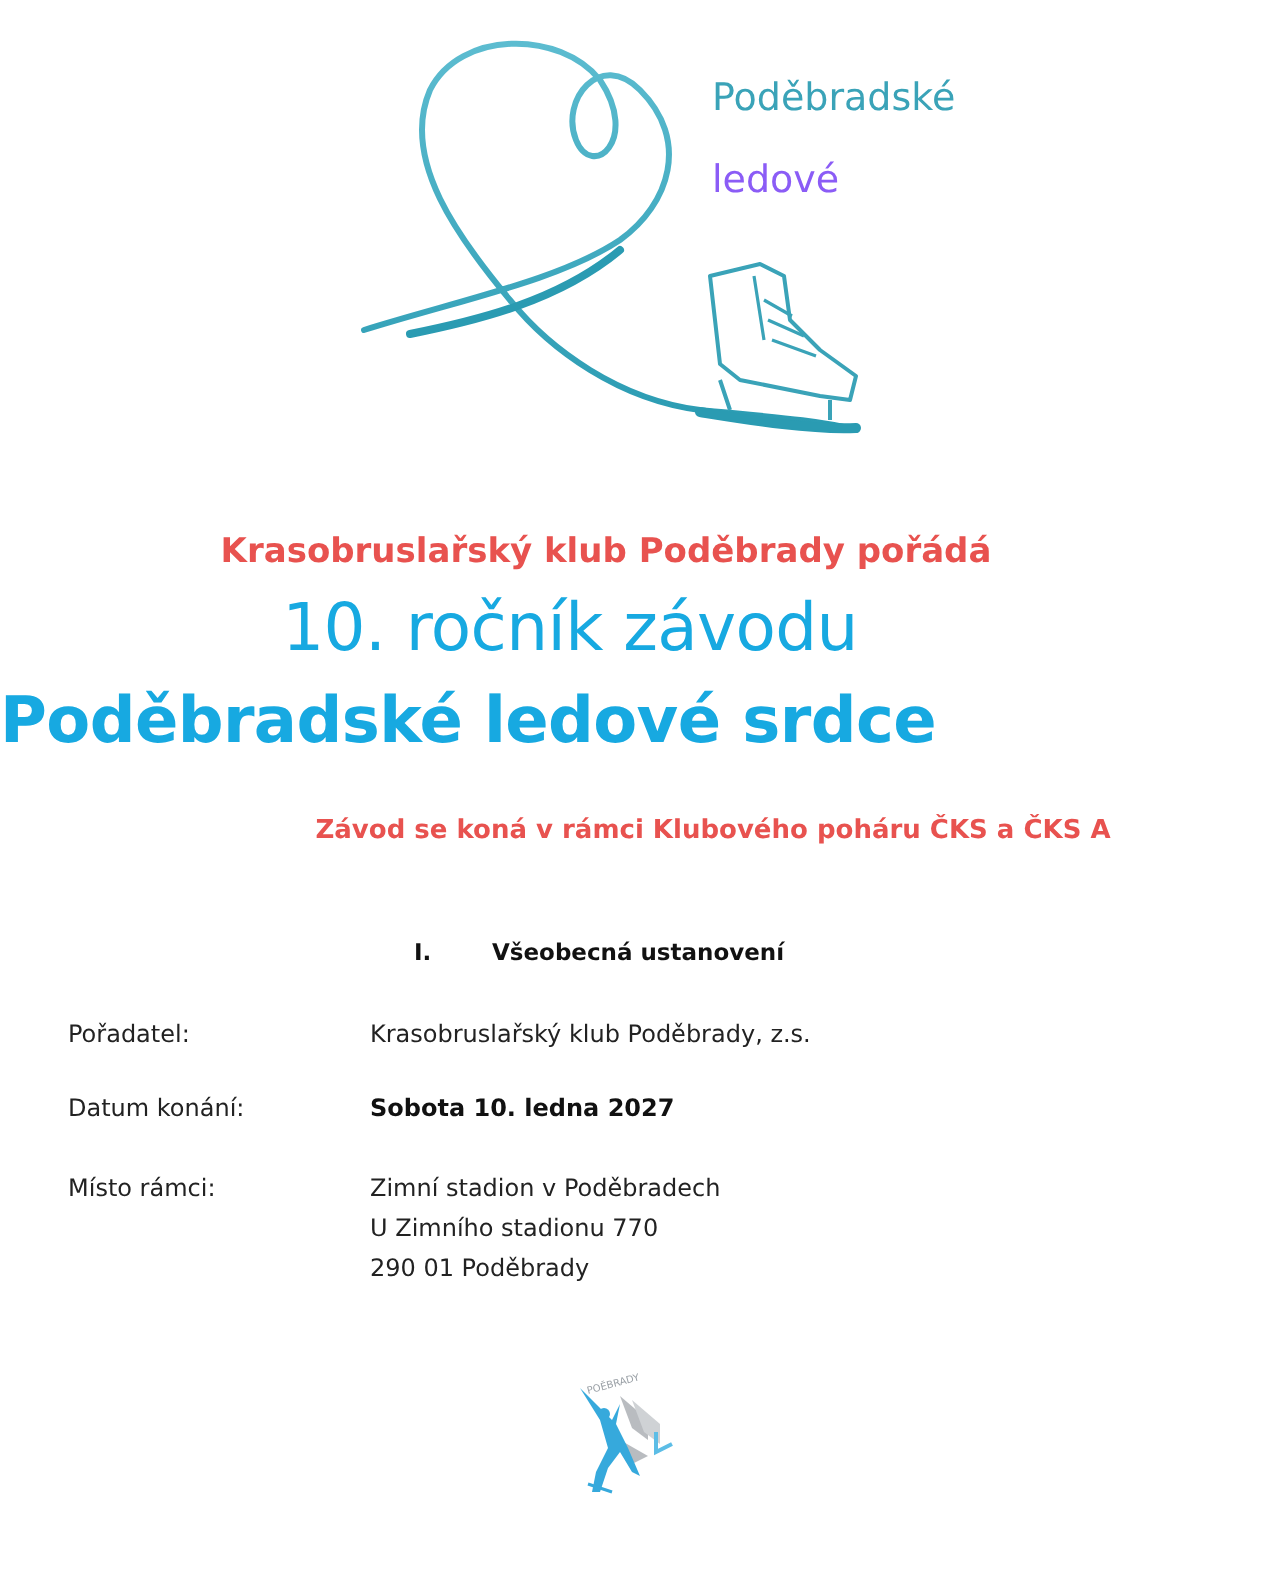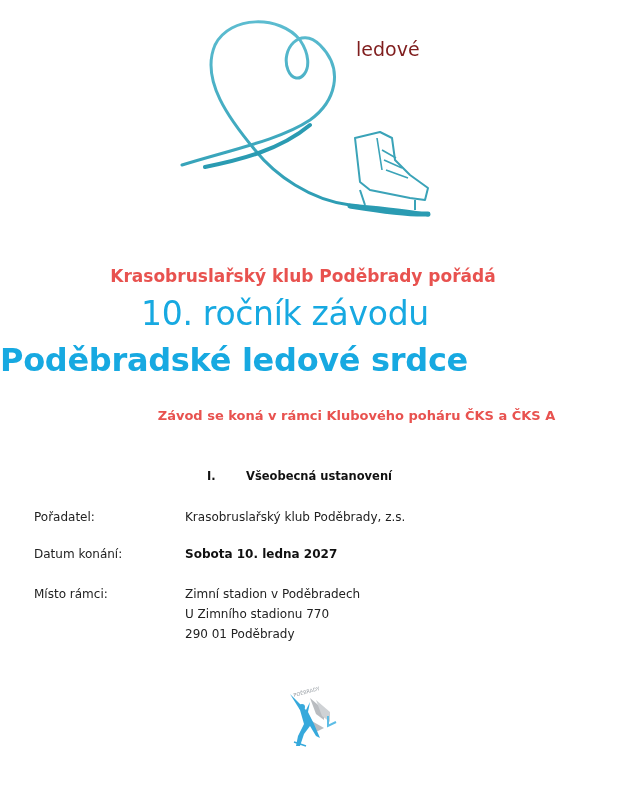--- a/index.html
+++ b/index.html
@@ -1,21 +1,21 @@
 <!DOCTYPE html>
 <html><head>
 <meta charset="utf-8">
 <style>
   html, body { margin:0; padding:0; background:#ffffff; }
   body { width:631px; height:791px; position:relative; overflow:hidden; font-family:"DejaVu Sans", sans-serif; }
   .logo { position:absolute; left:170px; top:10px; width:320px; height:220px; }
   .logo svg { position:absolute; left:0; top:0; }
   .logo-text { position:absolute; left:186px; top:25px; font-family:"DejaVu Sans", sans-serif; font-size:19px; line-height:28px; }
   .logo-text .l1 { color:#3aa3b8; display:block; }
-  .logo-text .l2, .logo-text .l3 { color:#7f1d1d; display:block; }
+  .logo-text .l2, .logo-text .l3 { color:#8b5cf6; display:block;margin-top:13px; }
   .organizer { position:absolute; left:0; width:606px; top:266px; text-align:center; color:#e8524f; font-weight:bold; font-size:17px; }
   .edition { position:absolute; left:0; width:570px; top:294px; text-align:center; color:#17a9e1; font-size:33px; font-family:"DejaVu Sans", sans-serif; font-weight:normal; letter-spacing:-0.3px; }
   .event-name { position:absolute; left:0; width:631px; top:341px; color:#17a9e1; font-size:32px; font-weight:bold; letter-spacing:-0.3px; }
   .subtitle { position:absolute; left:0; width:631px; top:408px; text-align:center; color:#e8524f; font-weight:bold; font-size:13px;padding-left:41px; }
   .section { position:absolute; top:469px; left:207px; font-size:11.5px; font-weight:bold; color:#111; }
   .section .num { display:inline-block; width:39px; }
   .row { position:absolute; left:34px; font-size:12px; color:#222; }
   .row .lbl { position:absolute; left:0; white-space:nowrap; }
   .row .val { position:absolute; left:151px; white-space:nowrap; line-height:20px; }
   .bold { font-weight:bold; color:#111; }
@@ -33,20 +33,21 @@
       </linearGradient>
     </defs>
     <path d="M12,155 C60,140 110,130 140,110 C165,92 175,60 150,35 C130,15 110,40 118,60 C126,80 150,60 130,30 C110,5 60,5 45,35 C30,70 60,110 85,140 C105,165 140,190 180,195 C210,198 240,200 258,205" fill="none" stroke="url(#g1)" stroke-width="3" stroke-linecap="round"></path>
     <path d="M35,157 C70,150 110,140 140,115" fill="none" stroke="#2a9bb2" stroke-width="4" stroke-linecap="round"></path>
     <path d="M185,128 L190,172 L200,180 L240,188 L255,190 L258,178 L240,165 L225,150 L222,128 L210,122 Z" fill="#ffffff" stroke="#3aa3b8" stroke-width="2" stroke-linejoin="round"></path>
     <path d="M207,128 L212,160 M212,140 L226,148 M214,150 L232,158 M216,160 L238,168" fill="none" stroke="#3aa3b8" stroke-width="1.6"></path>
     <path d="M190,180 L195,195 M245,190 L245,200" stroke="#3aa3b8" stroke-width="2"></path>
     <path d="M180,196 C205,200 235,205 258,204" fill="none" stroke="#2a9bb2" stroke-width="5" stroke-linecap="round"></path>
   </svg>
   <div class="logo-text">
+    <span class="l1">Poděbradské</span>
     <span class="l2">ledové</span>
   </div>
 </div>
 
 <div class="organizer">Krasobruslařský klub Poděbrady pořádá</div>
 <div class="edition">10. ročník závodu</div>
 <div class="event-name">Poděbradské ledové srdce</div>
 <div class="subtitle">Závod se koná v rámci Klubového poháru ČKS a ČKS A</div>
 
 <div class="section">

